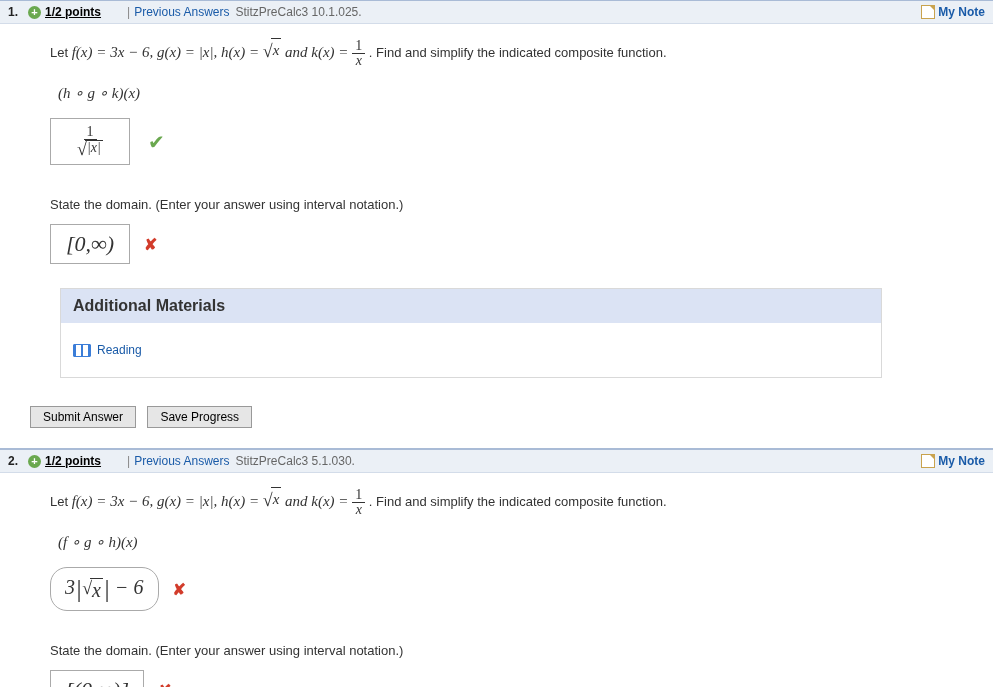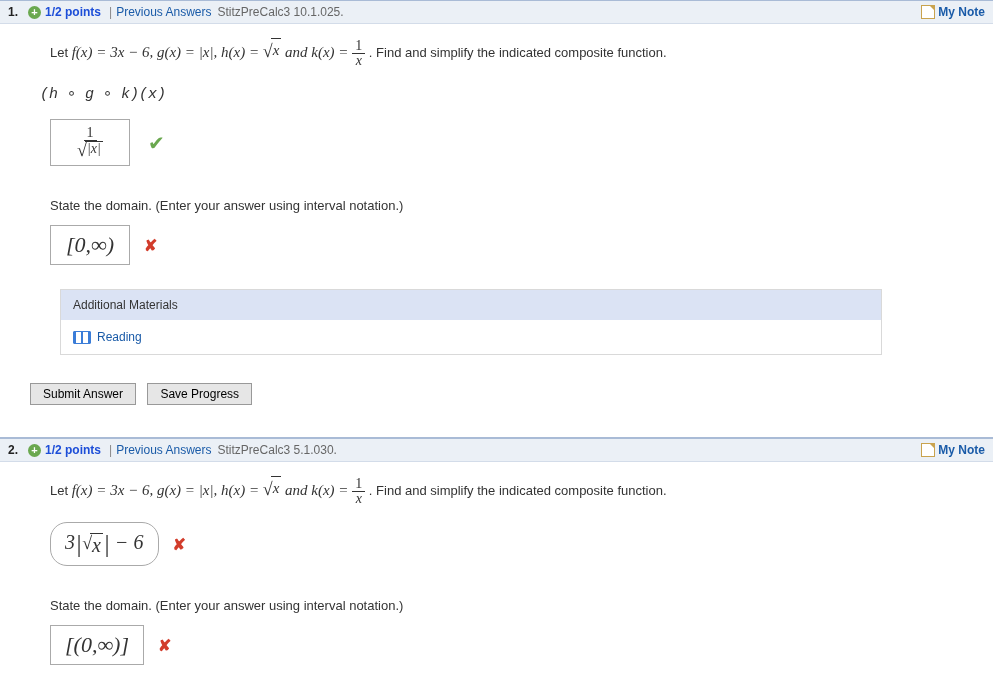--- a/index.html
+++ b/index.html
@@ -35,21 +35,21 @@
     background: #6aa84f;
     display: inline-flex;
     align-items: center;
     justify-content: center;
     color: #fff;
     font-weight: bold;
     font-size: 11px;
     margin-right: 4px;
     line-height: 1;
   }
-  .points { color: #1d4ed8; font-weight: bold; margin-right: 4px;}
+  .points { color: #000000; font-weight: bold; margin-right: 22px; text-decoration: underline;}
   .sep { color: #888; margin: 0 4px;}
   .prev-answers { color: #1a5ba8; cursor: pointer; margin-right: 6px;}
   .topic { color: #666; }
   .header-spacer { flex: 1; }
   .note-icon {
     width: 12px;
     height: 12px;
     background: #fff;
     border: 1px solid #c9a34e;
     display: inline-block;
@@ -65,21 +65,21 @@
     border-right-color:#c9a34e;
   }
   .my-notes { color: #1a5ba8; font-weight: bold; cursor: pointer; display:flex; align-items:center;}
   .q-body {
     padding: 14px 8px 10px 50px;
     font-family: Verdana, Arial, sans-serif;
     font-size: 13px;
     line-height: 1.5;
   }
   .math { font-family: "Times New Roman", serif; font-style: italic; font-size: 15px;}
-  .indent { padding-left: 40px; padding-top:6px; padding-bottom:10px;font-family:Liberation Mono, monospace;}
+  .indent { padding-left: 58px; padding-top:6px; padding-bottom:10px;}
   .answer-row {
     display: flex;
     align-items: center;
     margin: 6px 0 12px 50px;
   }
   .answer-box {
     border: 1px solid #aaa;
     padding: 6px 14px;
     font-family: "Times New Roman", serif;
     font-size: 18px;
@@ -102,40 +102,40 @@
   }
   .prompt { padding: 8px 4px 6px 50px; font-size:13px;}
   .materials-box {
     margin: 24px 0 0 60px;
     width: 820px;
     border: 1px solid #d9d9d9;
   }
   .materials-head {
     background: #dbe3f4;
     padding: 8px 12px;
-    font-weight: normal;
+    font-weight: bold;
     color: #333;
-    font-size: 12px;
+    font-size: 16px;
   }
   .materials-body {
-    padding: 10px 12px;
+    padding: 20px 12px;
     display: flex;
     align-items: center;
   }
   .book-icon {
     width: 16px; height: 11px;
     display: inline-block;
     margin-right: 6px;
     background:
       linear-gradient(to right, #3b7dd8 0 2px, #fff 2px 7px, #3b7dd8 7px 9px, #fff 9px 14px, #3b7dd8 14px 16px);
     border:1px solid #3b7dd8;
     border-radius:1px;
   }
   .reading-link { color: #1a5ba8; cursor: pointer; font-size:12px;}
-  .button-row { margin: 28px 0 12px 30px; }
+  .button-row { margin: 28px 0 0 30px; }
   .btn {
     font-family: Arial, sans-serif;
     font-size: 12px;
     padding: 3px 12px;
     background: #e6e6e6;
     border: 1px solid #999;
     cursor: pointer;
     margin-right: 8px;
   }
   
@@ -245,20 +245,21 @@
       </span>
     <span class="math"> and </span>
     <span class="math">k(x) = </span>
     <span class="math frac">
         <span class="top upright">1</span>
         <span class="bot">x</span>
       </span>
     <span>.  Find and simplify the indicated composite function.</span>
   </div>
 
+  <div class="indent math">(f ∘ g ∘ h)(x)</div>
 
   <div class="answer-row">
     <div class="answer-box math" style="font-size:20px;border-radius:17px;">
       <span>3<span style="font-size:26px;vertical-align:-3px;">|</span><span class="sqrt">
             <span class="sqrt-sym">√</span>
             <span class="sqrt-bar">x</span>
           </span><span style="font-size:26px;vertical-align:-3px;">|</span> − 6</span>
     </div>
     <span class="x-icon">✘</span>
   </div>

